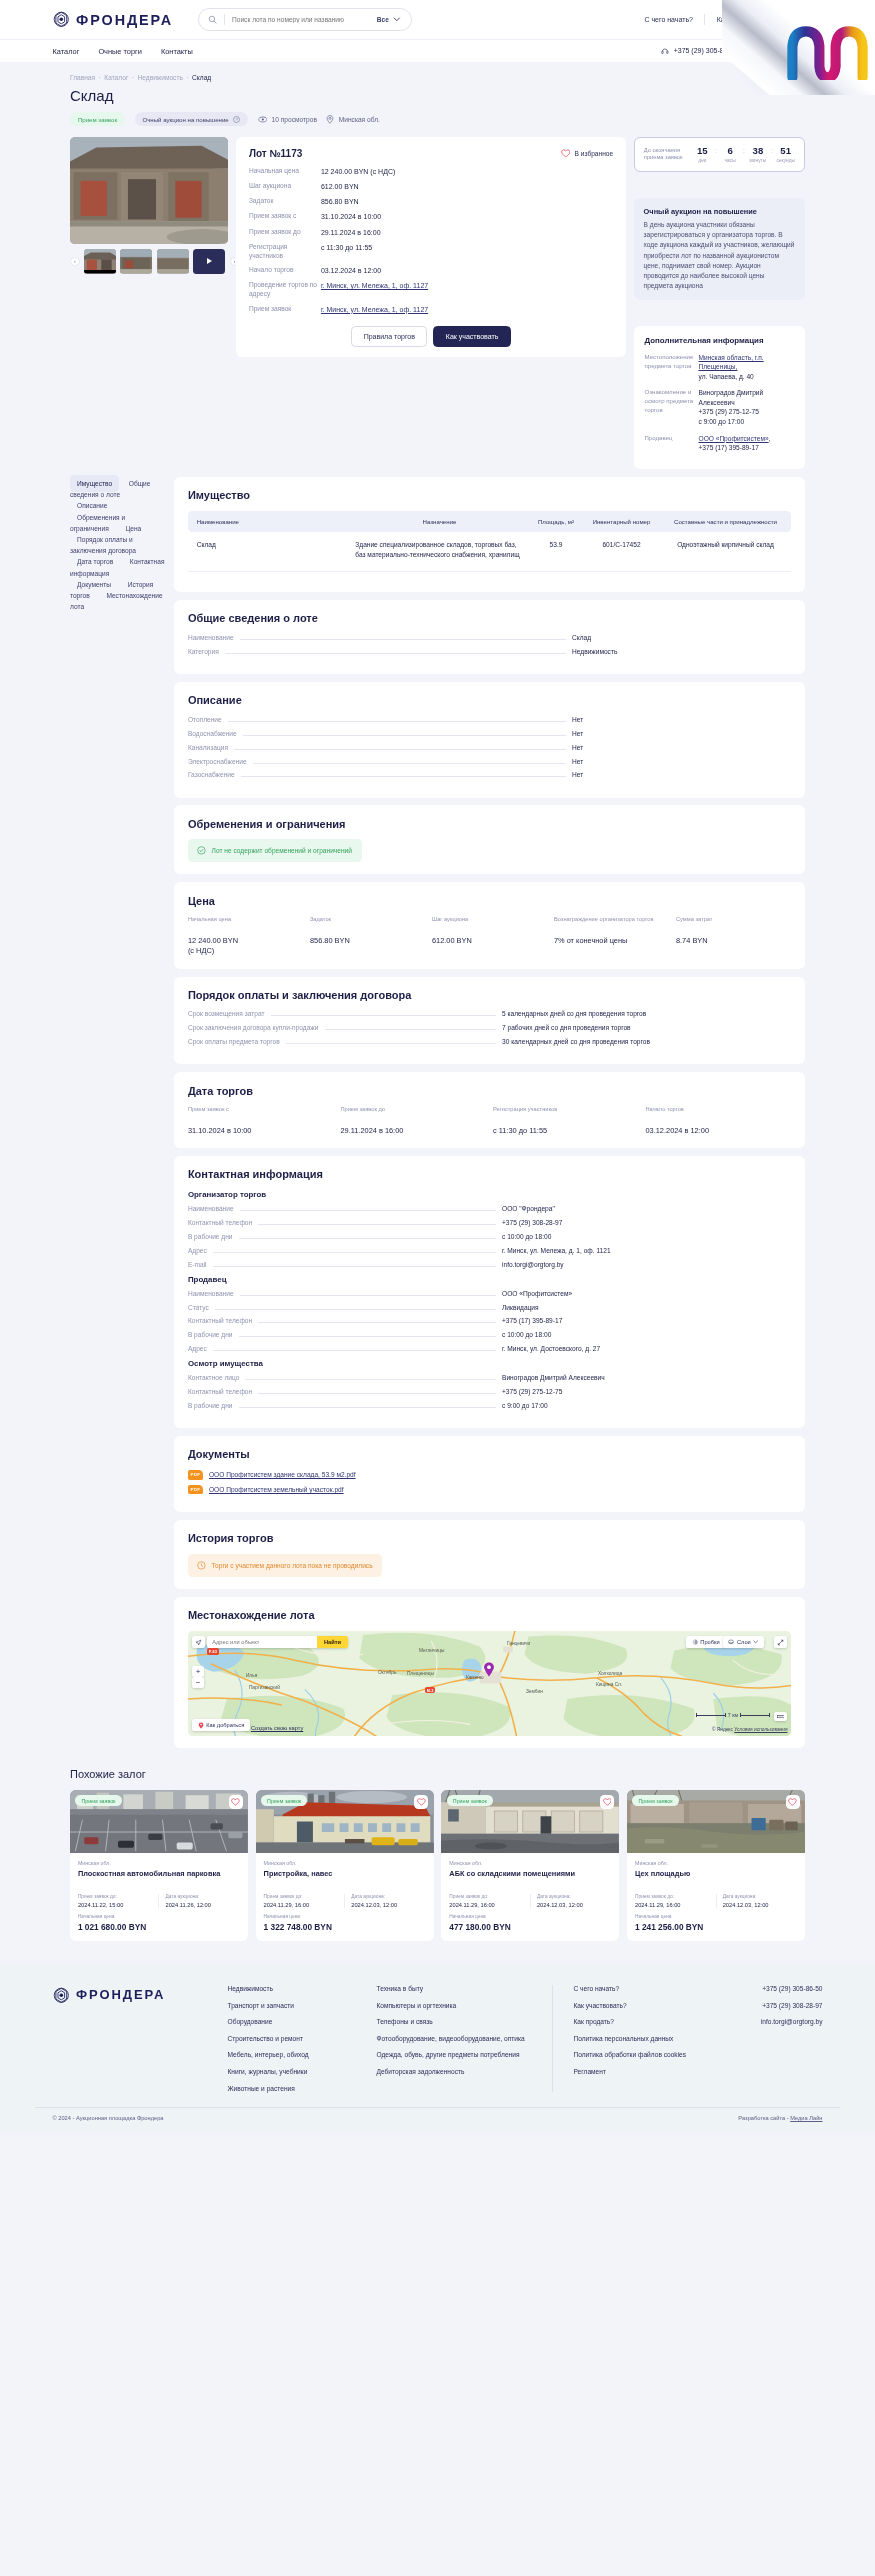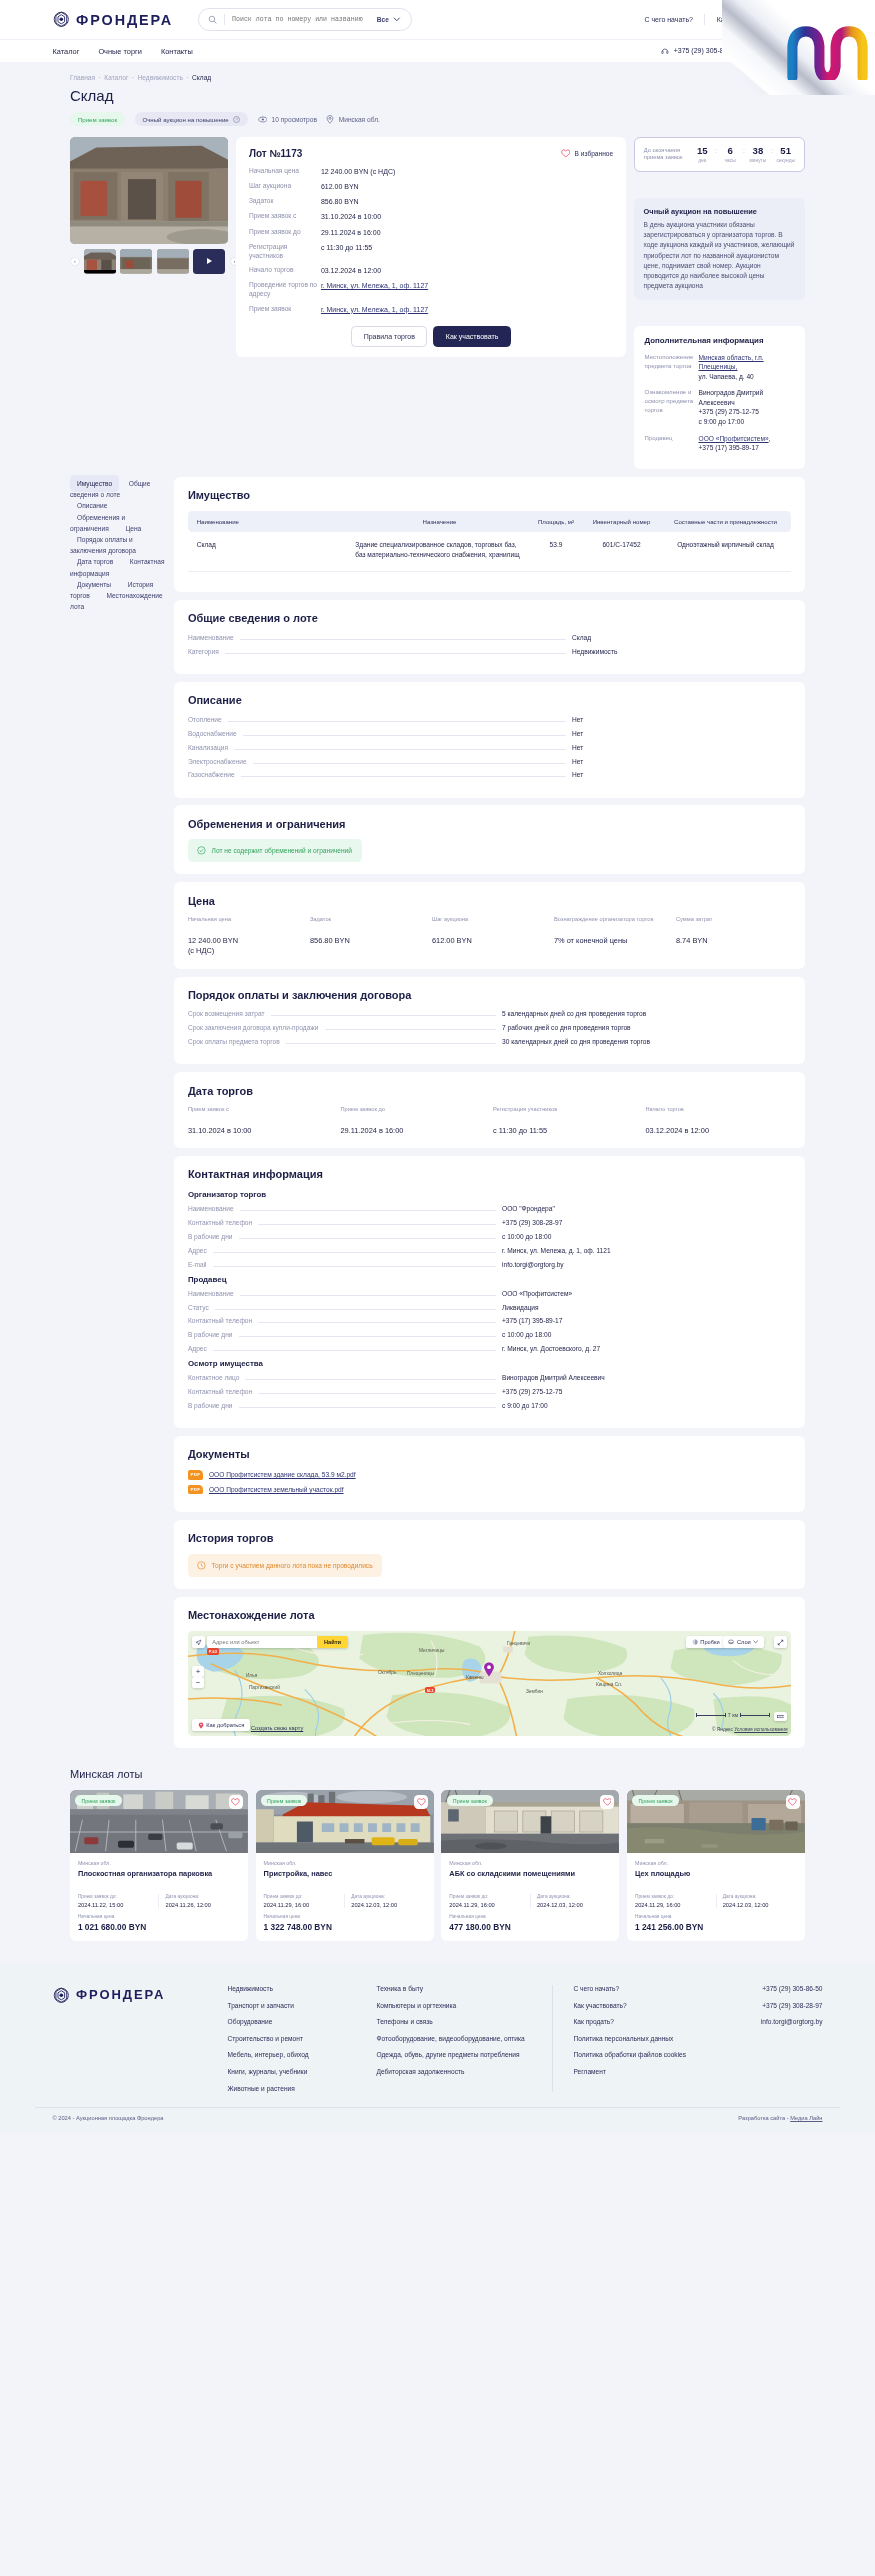--- a/index.html
+++ b/index.html
@@ -19,21 +19,21 @@
   .topbar-inner{width:805px;margin:0 auto;display:flex;align-items:center;gap:15.8px}
   .logo{display:flex;align-items:center;gap:7px;margin-left:17.5px}
   .logo-mark{width:16.6px;height:16.6px;position:relative;flex:0 0 16.6px}
   .logo-text{font-size:14.4px;font-weight:700;letter-spacing:1.9px;color:#1d1f5c}
   .search{
     flex:0 0 auto;width:214px;height:23px;border:0.9px solid #e0e2ef;border-radius:11.4px;
     display:flex;align-items:center;padding:0 8.8px;gap:7px;margin-left:8.8px;background:#fff;
   }
   .search svg{flex:0 0 9.6px}
   .search-div{width:0.9px;height:11.4px;background:#e3e5f0}
-  .search input{border:0;outline:0;flex:1;font-size:6.6px;color:#9a9db8;font-family:Liberation Mono, monospace;background:transparent}
+  .search input{border:0;outline:0;flex:1;font-size:6.6px;color:#9a9db8;font-family:Liberation Sans, sans-serif;background:transparent}
   .search-sel{font-size:6.6px;font-weight:700;color:#3c3f6b;display:flex;align-items:center;gap:3.5px}
   .hdr-links{margin-left:auto;display:flex;align-items:center;gap:11.4px;font-size:7px;color:#2b2e58;padding-right:7px}
   .hdr-sep{width:0.9px;height:11.4px;background:#e3e5f0}
   .hdr-link{display:flex;align-items:center;gap:3.5px;white-space:nowrap}
 
   .navbar{background:#fff;height:23px;border-top:0.9px solid #f0f1f8;display:flex;align-items:center}
   .navbar-inner{width:805px;margin:0 auto;display:flex;align-items:center}
   .nav-links{display:flex;gap:19px;font-size:7.4px;color:#1d1f47;margin-left:17.5px}
   .nav-phones{margin-left:auto;display:flex;gap:19px;font-size:7px;color:#1d1f47;padding-right:7px}
   .nav-phone{display:flex;align-items:center;gap:4.4px;white-space:nowrap}
@@ -908,21 +908,21 @@
               <span class="map-shield" style="left:19px;top:17.5px">Р-63</span>
               <span class="map-shield" style="left:237px;top:56px">М-3</span>
             </div>
           </div>
         </section>
       </div>
     </div>
   </div>
 
   <div class="container similar">
-    <h2>Минская лоты</h2>
+    <h2>Похожие залог</h2>
     <div class="sim-grid">
 
       <a class="sim-card" href="#">
         <div class="sim-img">
           <svg viewBox="0 0 200 72" width="100%" height="63" preserveAspectRatio="none">
             <rect width="200" height="72" fill="#8e9298"></rect>
             <rect width="200" height="22" fill="#a9aeb5"></rect>
             <rect x="8" y="6" width="18" height="16" fill="#cfd2cc"></rect>
               <rect x="30" y="3" width="14" height="19" fill="#c3c7c0"></rect>
             <rect x="60" y="5" width="22" height="17" fill="#d3d6d0"></rect>
@@ -949,21 +949,21 @@
           </svg>
           <span class="sim-chip">Прием заявок</span>
           <span class="sim-fav">
             <svg viewBox="0 0 18 16" width="8.8" height="7.9">
                 <path d="M9 14.5 C9 14.5 1.2 9.8 1.2 5.4 C1.2 2.9 3.1 1.3 5.1 1.3 C6.8 1.3 8.2 2.4 9 3.8 C9.8 2.4 11.2 1.3 12.9 1.3 C14.9 1.3 16.8 2.9 16.8 5.4 C16.8 9.8 9 14.5 9 14.5 Z" fill="none" stroke="#e8445a" stroke-width="1.5"></path>
               </svg>
           </span>
         </div>
         <div class="sim-body">
           <div class="sim-reg">Минская обл.</div>
-          <div class="sim-name">Плоскостная организатора парковка</div>
+          <div class="sim-name">Плоскостная автомобильная парковка</div>
           <div class="sim-dates">
             <div class="sim-dt">
                 <div class="l">Прием заявок до:</div>
                 <div class="v">2024.11.22, 15:00</div>
               </div>
             <div class="sim-dt">
                 <div class="l">Дата аукциона:</div>
                 <div class="v">2024.11.26, 12:00</div>
               </div>
           </div>

